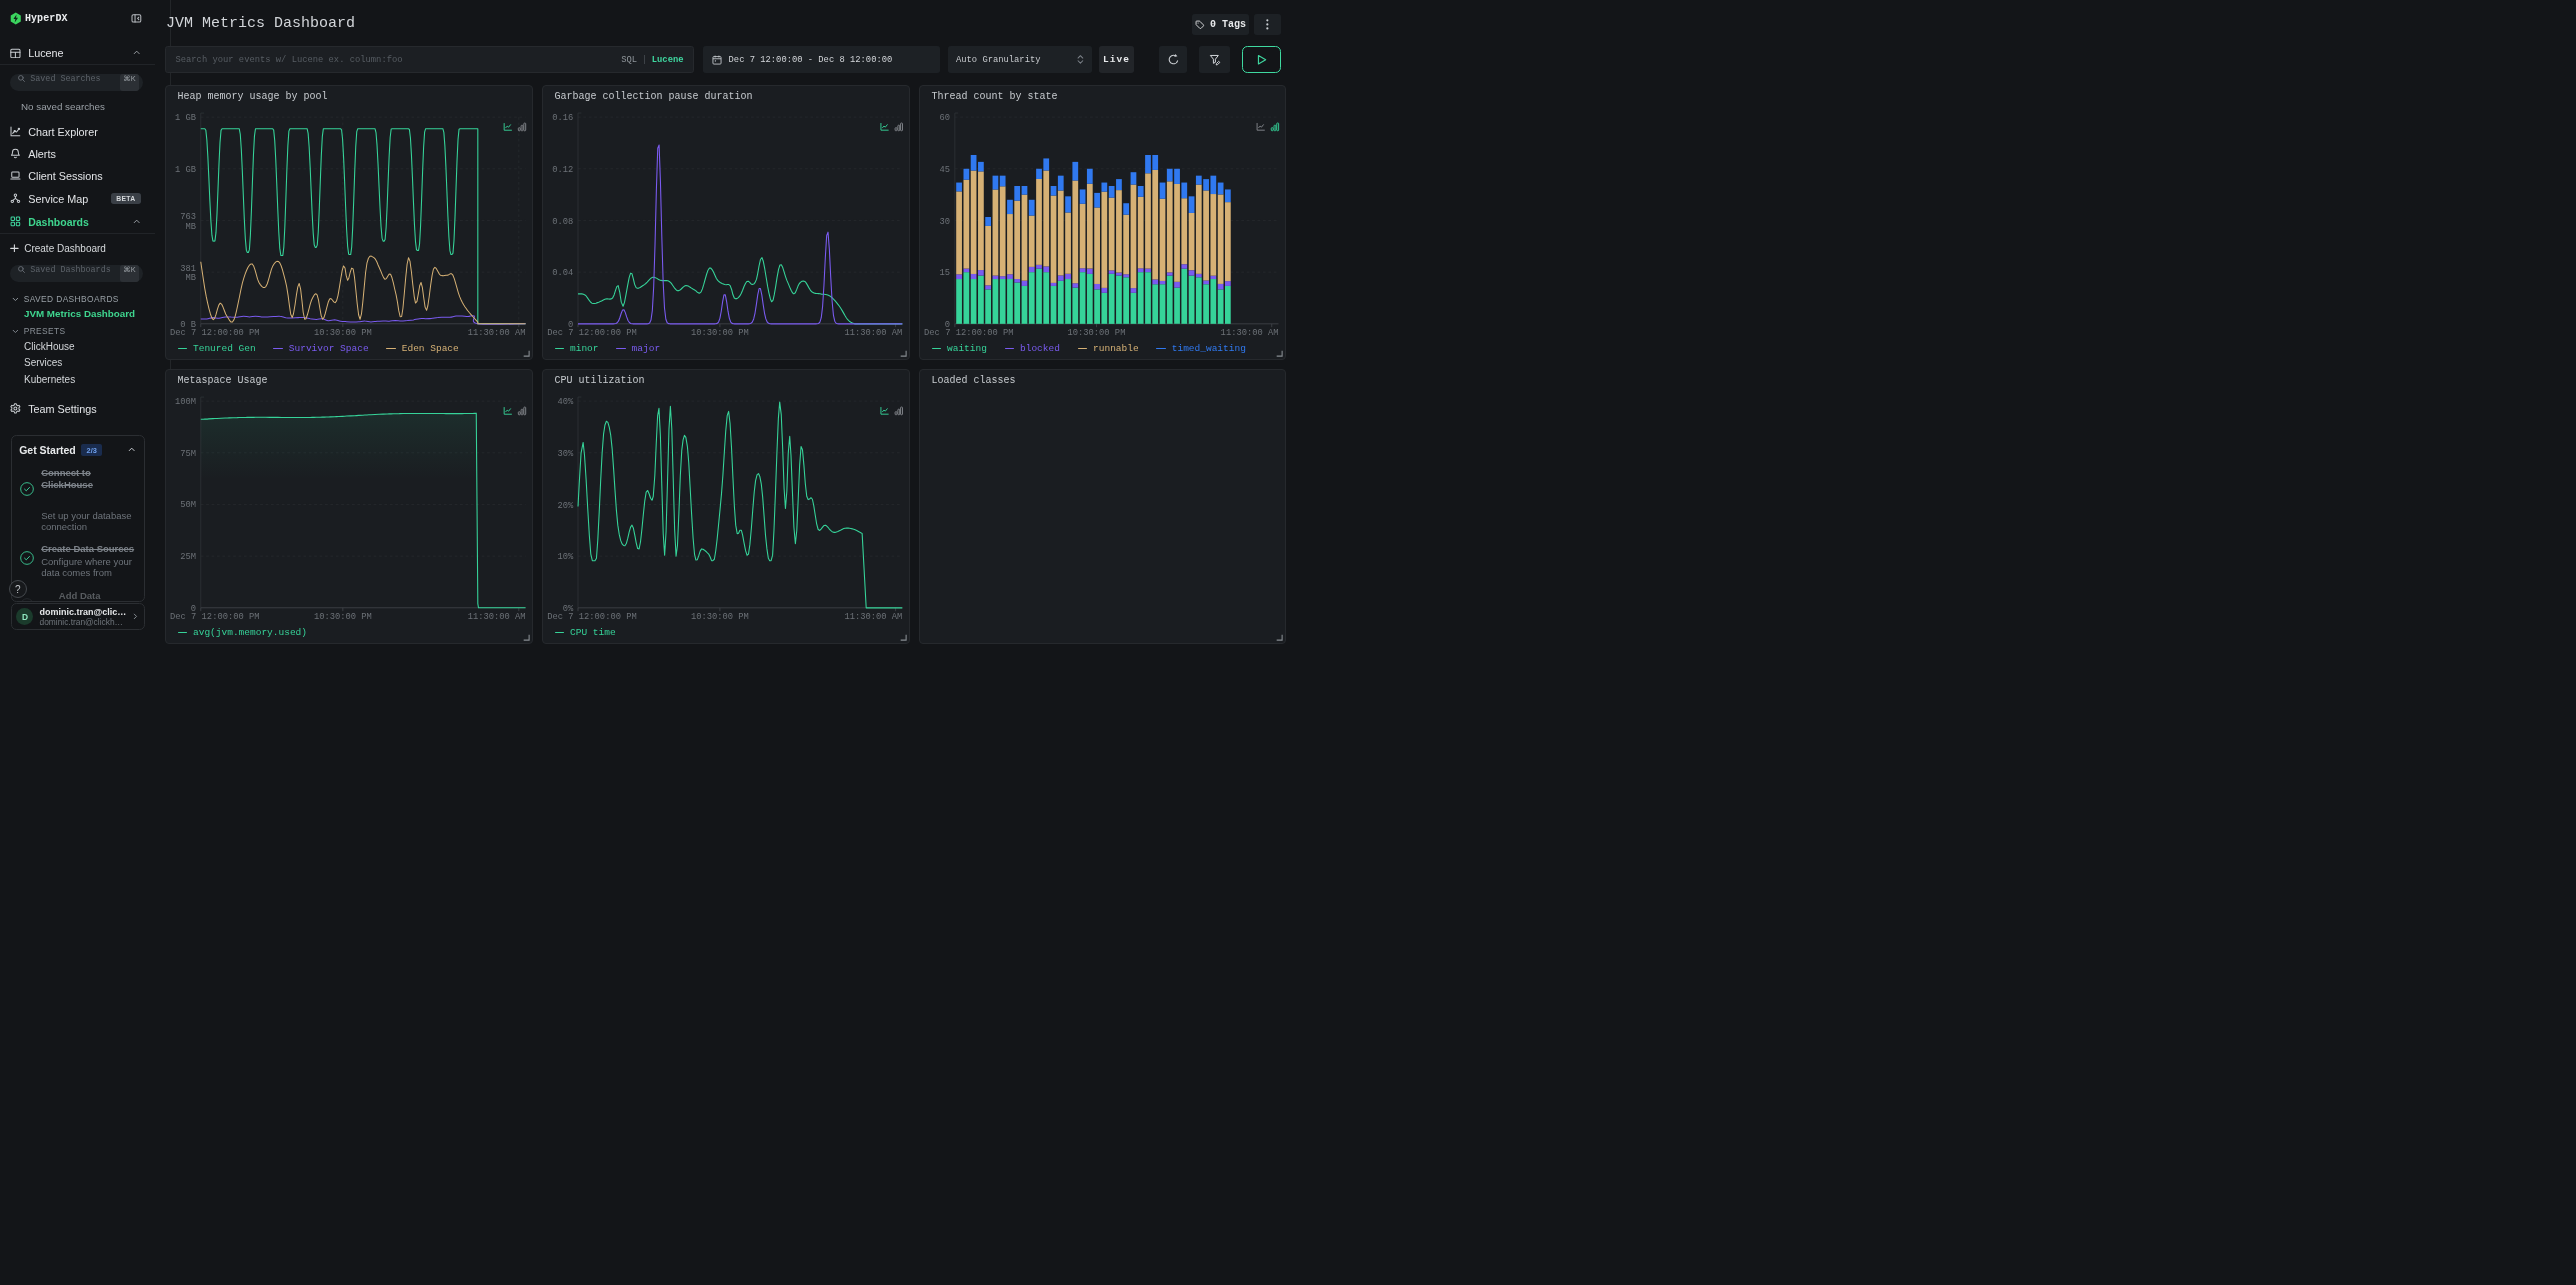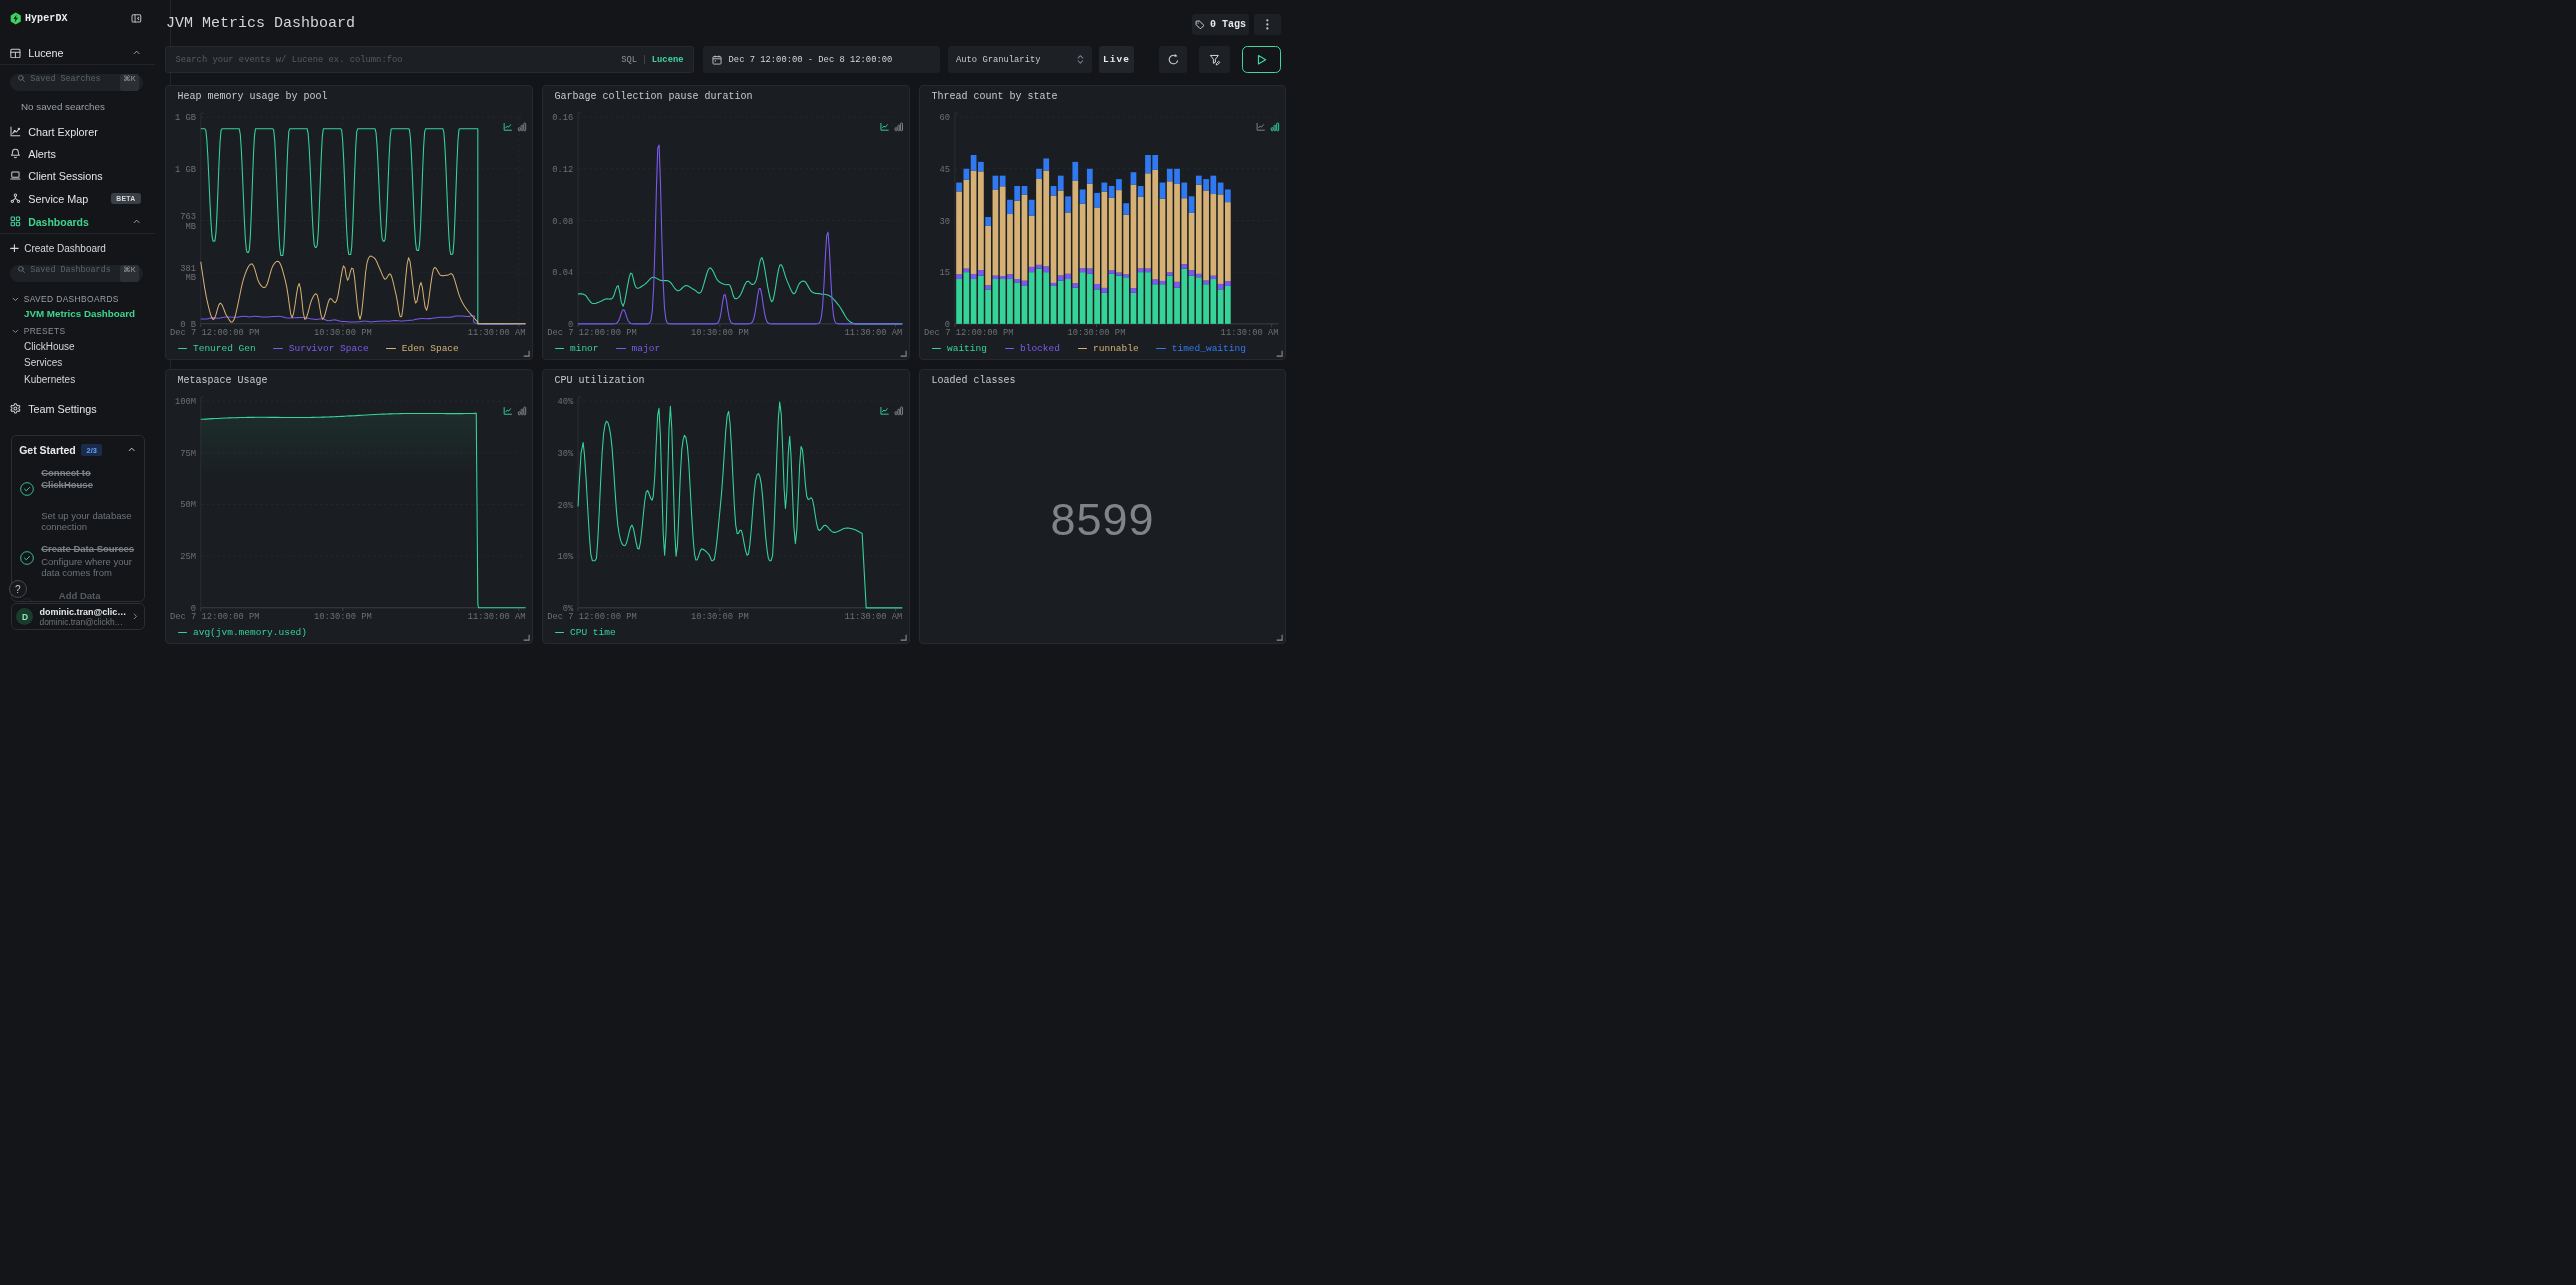--- a/index.html
+++ b/index.html
@@ -672,17 +672,16 @@
         <span class="ld" style="background:#36d399"></span>
         <span style="color:#36d399">CPU time</span>
       </span>
     </div>
     <svg class="rsz" width="6.8" height="6.8" viewBox="0 0 10 10">
       <path d="M9,1 V9 H1" fill="none" stroke="#888d92" stroke-width="1.6"></path>
     </svg>
   </div>
 <div class="panel" style="left:919px;top:369px;width:367px;height:275px">
     <div class="ptitle">Loaded classes</div>
-    <div style="position:absolute;left:0;top:124px;width:100%;text-align:center;font-size:45px;color:#808489;letter-spacing:1px">8599</div>
     <svg class="rsz" width="6.8" height="6.8" viewBox="0 0 10 10">
       <path d="M9,1 V9 H1" fill="none" stroke="#888d92" stroke-width="1.6"></path>
     </svg>
   </div>
 
 </body></html>

